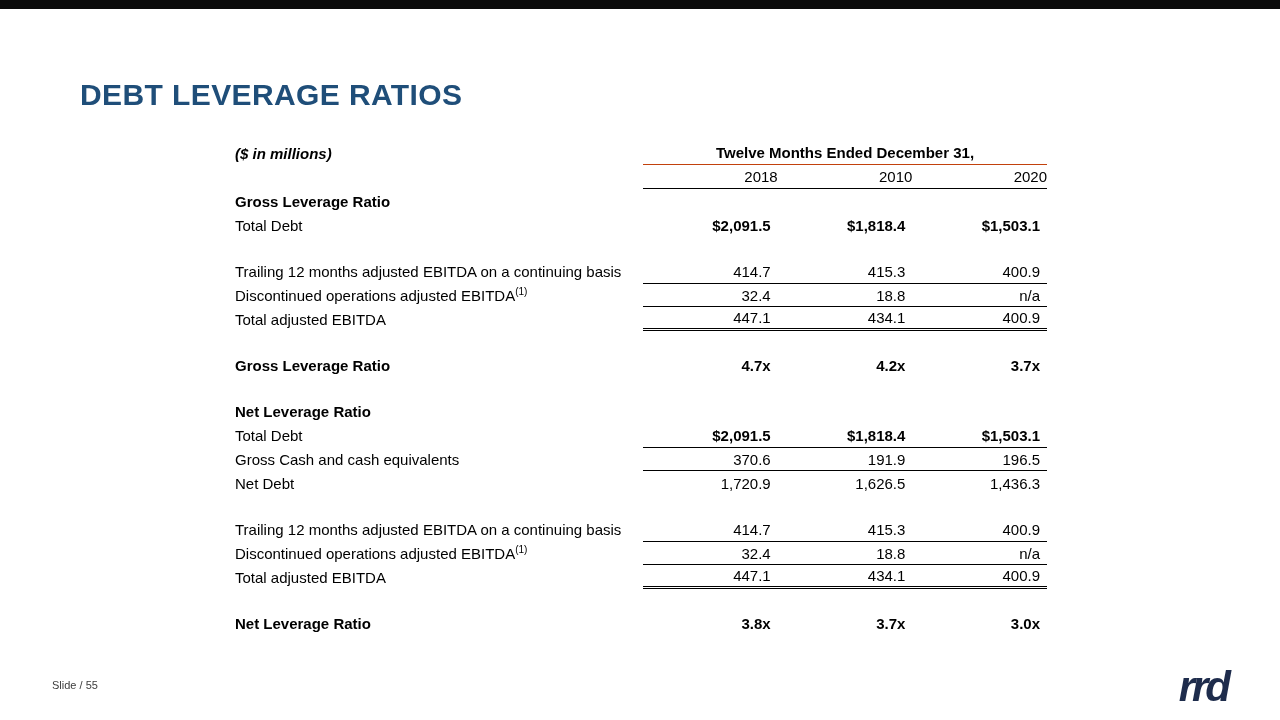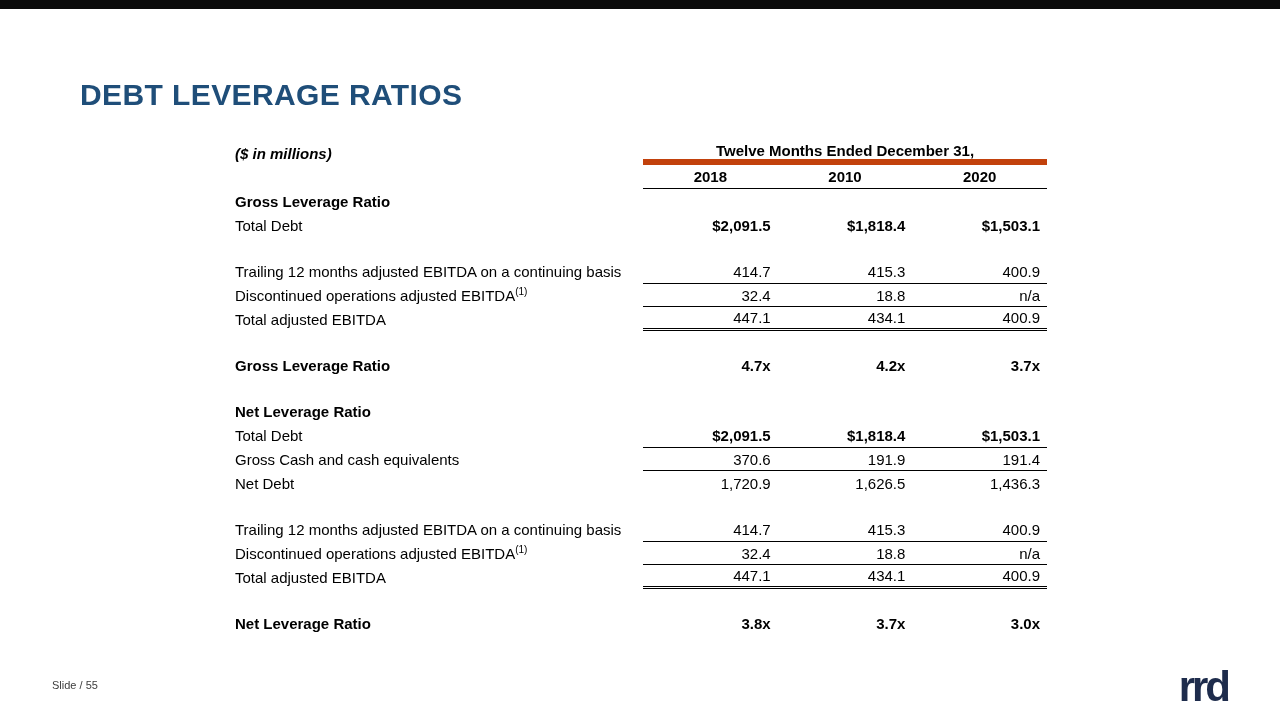--- a/index.html
+++ b/index.html
@@ -14,43 +14,43 @@
     font-size:30px; font-weight:bold; letter-spacing:.4px;
   }
   .fin-table { position:absolute; left:235px; top:141px; width:812px; font-size:15px; }
   .hrow { display:flex; height:24px; }
   .units-cell {
     width:408px; font-weight:bold; font-style:italic;
     display:flex; align-items:center;
   }
   .label-spacer { width:408px; }
   .period-cell {
-    width:404px; height:100%; border-bottom:6px solid #c2410c;
+    width:404px; height:100%; border-bottom:1px solid #c2410c;
     display:flex; align-items:center; justify-content:center; font-weight:bold;
   }
   .years-group {
     width:404px; height:100%; border-bottom:1px solid #000; display:flex;
   }
-  .year-cell { flex:1; text-align:center; font-weight:bold; align-self:center; }
+  .year-cell { flex:1; text-align:right; font-weight:normal; align-self:center; }
   .t-row { display:flex; height:24px; align-items:center;justify-content:space-between; }
   .t-label { width:408px; padding-right:4px; white-space:nowrap; }
   .t-vals { width:404px; height:100%; display:flex; align-items:center; }
   .t-val { flex:1; text-align:right; padding-right:7px; white-space:nowrap; }
   .t-vals.line-above { border-top:1px solid #000; }
   .t-vals.line-below { border-bottom:1px solid #000; }
   .t-vals.double-below { border-bottom:3px double #000; }
   .bold { font-weight:bold; }
   sup { font-size:10px; line-height:0; }
   .spacer-row { height:22px; }
   .footer-text {
     position:absolute; left:52px; top:679px; font-size:11px; color:#3d3d3d;
   }
   .logo {
     position:absolute; right:52px; bottom:12px;
-    font-size:42px; font-weight:bold; letter-spacing:-3px; line-height:1;
+    font-size:42px; font-weight:bold; letter-spacing:-3px; line-height:1;font-style:italic;
   }
 </style>
 </head>
 <body>
 
 <div class="slide">
   <div class="top-bar" style="background: rgb(11, 11, 11);"></div>
 
   <h1 class="title" style="color: rgb(31, 78, 121);">DEBT LEVERAGE RATIOS</h1>
 
@@ -133,21 +133,21 @@
             <div class="t-val bold">$2,091.5</div>
             <div class="t-val bold">$1,818.4</div>
             <div class="t-val bold">$1,503.1</div>
           </div>
         </div>
         <div class="t-row">
           <div class="t-label">Gross Cash and cash equivalents</div>
           <div class="t-vals line-above line-below">
             <div class="t-val">370.6</div>
             <div class="t-val">191.9</div>
-            <div class="t-val">191.4</div>
+            <div class="t-val">196.5</div>
           </div>
         </div>
         <div class="t-row">
           <div class="t-label">Net Debt</div>
           <div class="t-vals">
             <div class="t-val">1,720.9</div>
             <div class="t-val">1,626.5</div>
             <div class="t-val">1,436.3</div>
           </div>
         </div>

